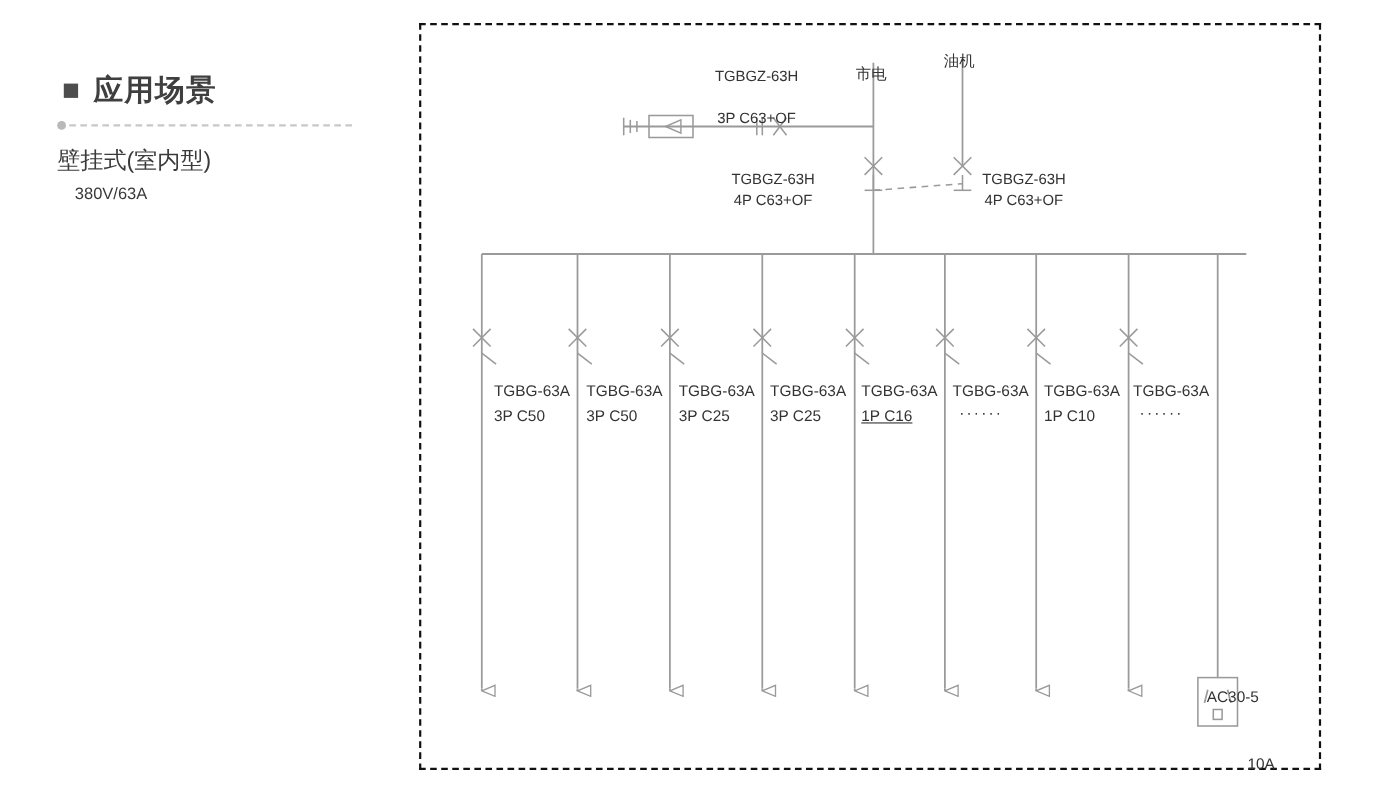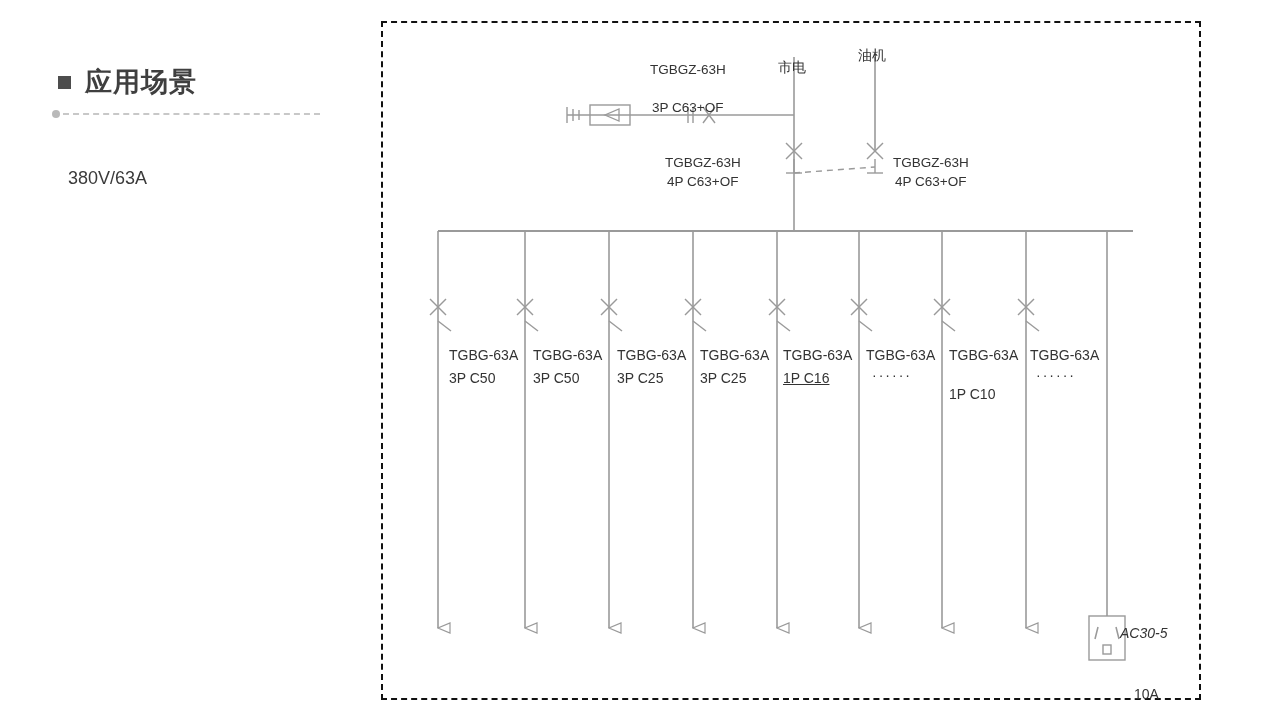--- a/index.html
+++ b/index.html
@@ -65,21 +65,21 @@
   #subtitle-1 {
     position: absolute;
     left: 52px; top: 132px;
     font-size: 21px;
     color: #3a3a3a;
     white-space: nowrap;
   }
   #subtitle-2 {
     position: absolute;
     left: 68px; top: 168px;
-    font-size: 18px;
+    font-size: 15px;
     color: #3a3a3a;
     white-space: nowrap;
     text-align: center;
   }
 
   
   #diagram-frame {
     position: absolute;
     left: 381px; top: 21px;
     width: 820px; height: 679px;
@@ -114,20 +114,21 @@
     <div id="heading-row">
       <span id="heading-bullet"></span>
       <span id="heading-text">应用场景</span>
     </div>
 
     <div id="divider-row">
       <span id="divider-dot"></span>
       <span id="divider-line"></span>
     </div>
 
+    <div id="subtitle-1">壁挂式(室内型)</div>
     <div id="subtitle-2">380V/63A</div>
   </div>
 
   <div id="diagram-frame"></div>
 
   <svg id="diagram-svg" viewBox="0 0 820 679">
     <defs>
       <marker id="arrowhead" markerWidth="12" markerHeight="14" refX="6" refY="13" orient="auto" markerUnits="userSpaceOnUse">
         <path d="M1,1 L11,1 L6,13 Z" fill="none" stroke="#9a9a9a" stroke-width="1.2"></path>
       </marker>
@@ -246,21 +247,21 @@
   <div class="lbl small" style="left:700px; top:346px;">TGBG-63A</div>
   <div class="lbl small" style="left:700px; top:369px;">3P C25</div>
 
   <div class="lbl small" style="left:783px; top:346px;">TGBG-63A</div>
   <div class="lbl small" style="left:783px; top:369px;text-decoration:underline;">1P C16</div>
 
   <div class="lbl small" style="left:866px; top:346px;">TGBG-63A</div>
   <div class="lbl small dots" style="left:872px; top:366px;">······</div>
 
   <div class="lbl small" style="left:949px; top:346px;">TGBG-63A</div>
-  <div class="lbl small" style="left:949px; top:369px;margin-top:16px;">1P C10</div>
+  <div class="lbl small" style="left:949px; top:369px;">1P C10</div>
 
   <div class="lbl small" style="left:1030px; top:346px;">TGBG-63A</div>
   <div class="lbl small dots" style="left:1036px; top:366px;">······</div>
 
-  <div class="lbl small" style="left:1120px; top:624px;font-style:italic;">AC30-5</div>
+  <div class="lbl small" style="left:1097px; top:624px;">AC30-5</div>
   <div class="lbl small" style="left:1134px; top:641px;margin-top:44px;">10A</div>
 
 </div>
 
 </body></html>

